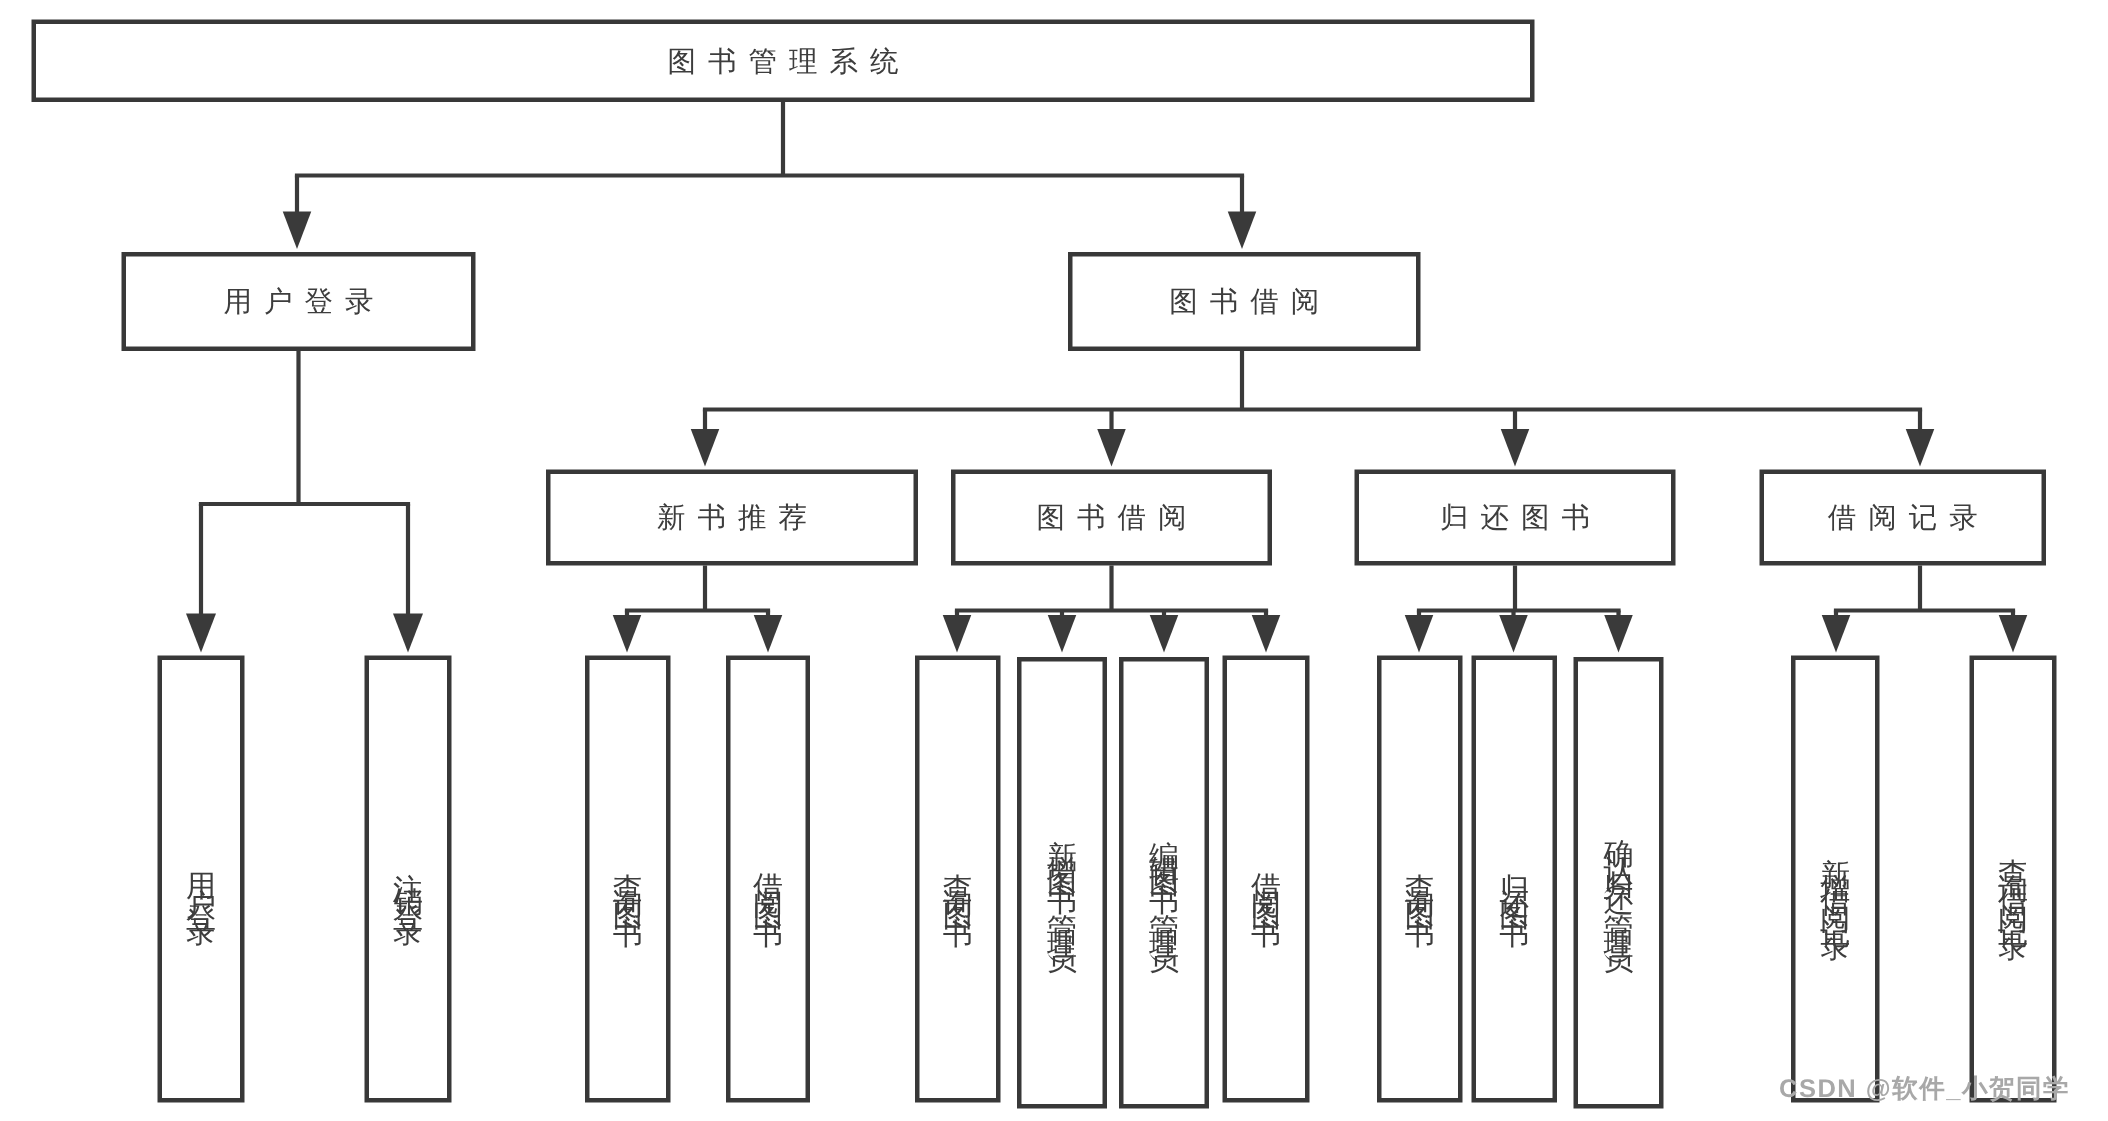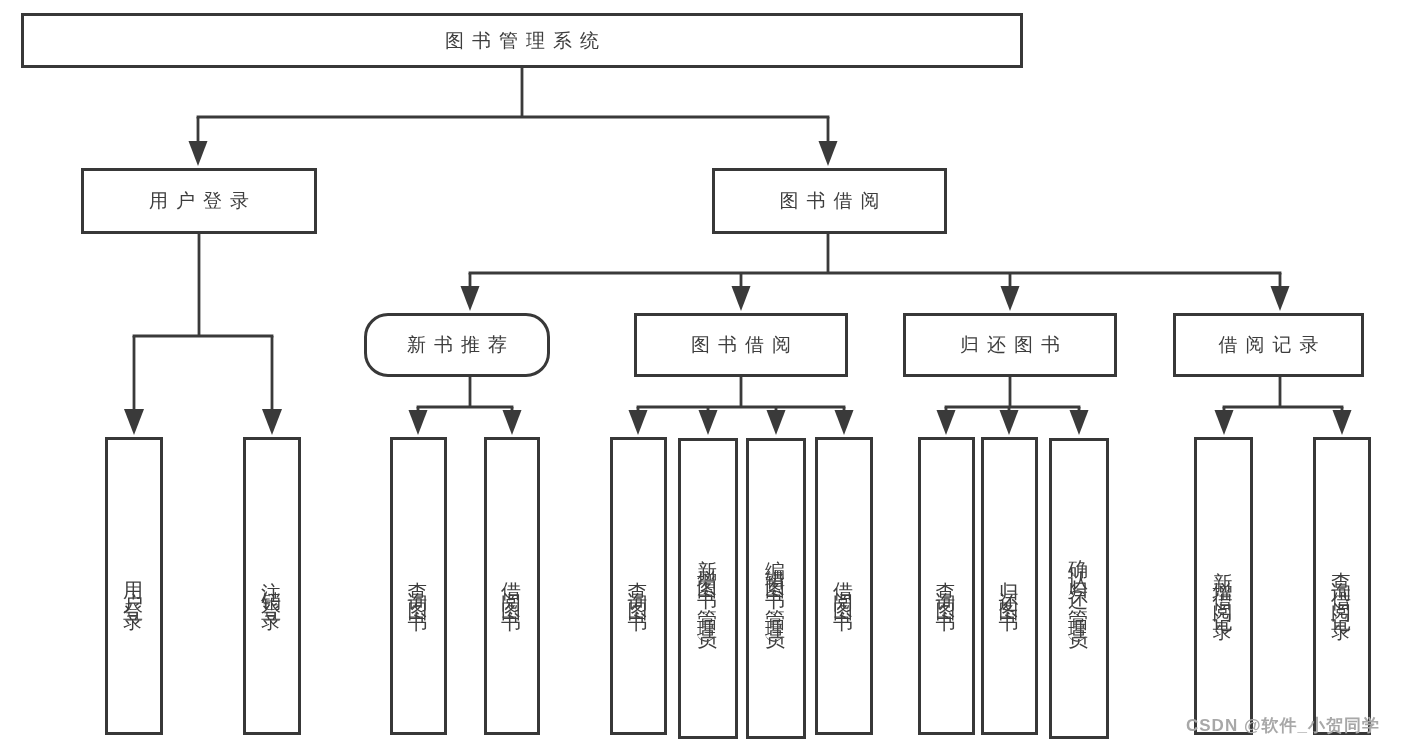--- a/index.html
+++ b/index.html
@@ -130,21 +130,21 @@
       <path d="M1214.5 410 L1233.5 410 L1224 435 Z"></path>
       <path d="M1332.5 410 L1351.5 410 L1342 435 Z"></path>
     </g>
   </svg>
 
   <div class="box" style="left:21px; top:13px; width:1002px; height:55px;">图书管理系统</div>
 
   <div class="box" style="left:81px; top:168px; width:236px; height:66px;">用户登录</div>
   <div class="box" style="left:712px; top:168px; width:235px; height:66px;">图书借阅</div>
 
-  <div class="box" style="left:364px; top:313px; width:186px; height:64px;border-radius:24px;">新书推荐</div>
+  <div class="box" style="left:364px; top:313px; width:248px; height:64px;">新书推荐</div>
   <div class="box" style="left:634px; top:313px; width:214px; height:64px;">图书借阅</div>
   <div class="box" style="left:903px; top:313px; width:214px; height:64px;">归还图书</div>
   <div class="box" style="left:1173px; top:313px; width:191px; height:64px;">借阅记录</div>
 
   <div class="vbox" style="left:105px; top:437px; width:58px; height:298px;">用户登录</div>
   <div class="vbox" style="left:243px; top:437px; width:58px; height:298px;">注销登录</div>
 
   <div class="vbox" style="left:390px; top:437px; width:57px; height:298px;">查询图书</div>
   <div class="vbox" style="left:484px; top:437px; width:56px; height:298px;">借阅图书</div>
 

